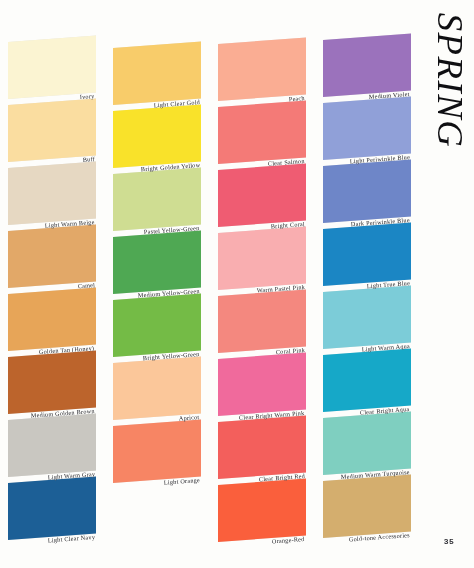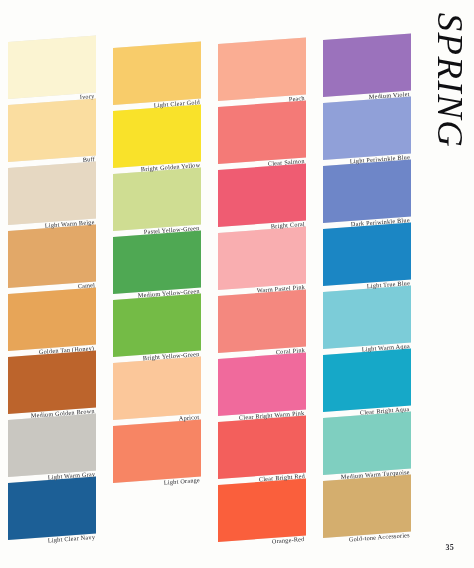--- a/index.html
+++ b/index.html
@@ -68,22 +68,22 @@
     writing-mode: vertical-rl;
     text-orientation: mixed;
     line-height: 1;
     font-style: italic;
     transform: scaleY(1.02);
   }
 
   #page-number {
     position: absolute;
     right: 20px;
-    bottom: 16px;
-    font-family: Liberation Serif, serif;
+    bottom: 22px;
+    font-family: Liberation Mono, monospace;
     font-size: 8px;
     font-weight: bold;
     color: #303036;
     letter-spacing: 0.3px;
   }
 </style>
 </head>
 <body>
 
 <div id="page">

